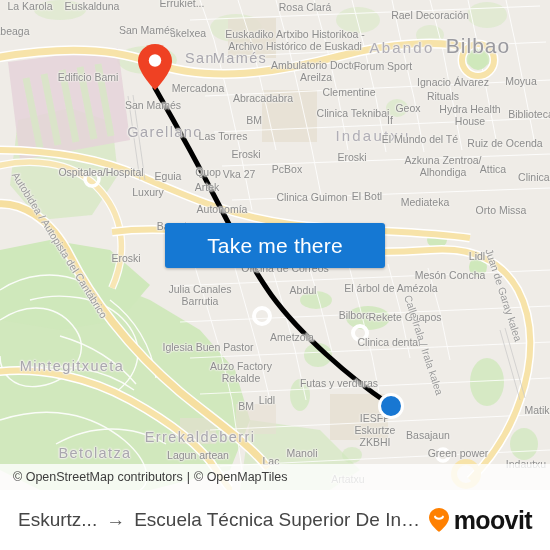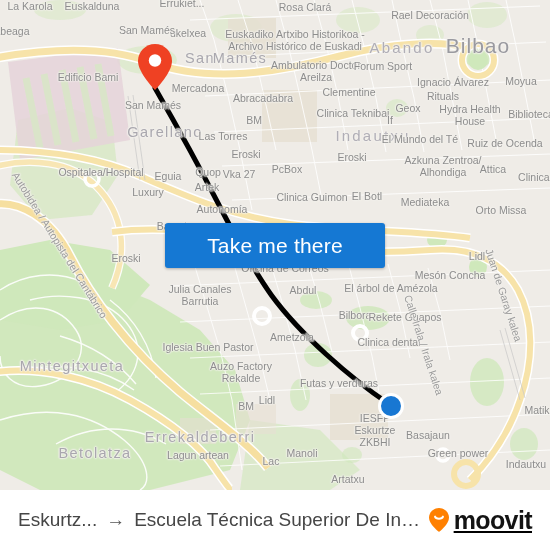--- a/index.html
+++ b/index.html
@@ -140,21 +140,20 @@
     overflow: hidden;
     text-overflow: ellipsis;
     white-space: nowrap;
   }
   #moovit-logo {
     display: flex;
     align-items: center;
     flex: 0 0 auto;
     gap: 5px;
     margin-left: 6px;
-    text-decoration: underline;
   }
   #moovit-wordmark {
     font-size: 25px;
     font-weight: bold;
     color: #131313;
     letter-spacing: -0.6px;
     line-height: 1;
   }
 </style>
 </head>
@@ -388,20 +387,25 @@
         <circle cx="17" cy="16.5" r="6.2" fill="#ffffff"></circle>
       </svg>
     </div>
 
     <div id="dest-dot" style="left:391px; top:406px;"></div>
 
     <button id="cta-button">
       <span>Take me there</span>
     </button>
 
+    <div id="attribution">
+      <a href="#">© OpenStreetMap contributors</a>
+      <span class="sep">|</span>
+      <a href="#">© OpenMapTiles</a>
+    </div>
   </div>
 
   <div id="footer">
     <div id="route-summary">
       <span id="route-origin">Eskurtz...</span>
       <span id="route-arrow">→</span>
       <span id="route-dest">Escuela Técnica Superior De Ingenieros ...</span>
     </div>
     <div id="moovit-logo">
       <span style="display:inline-flex;">

